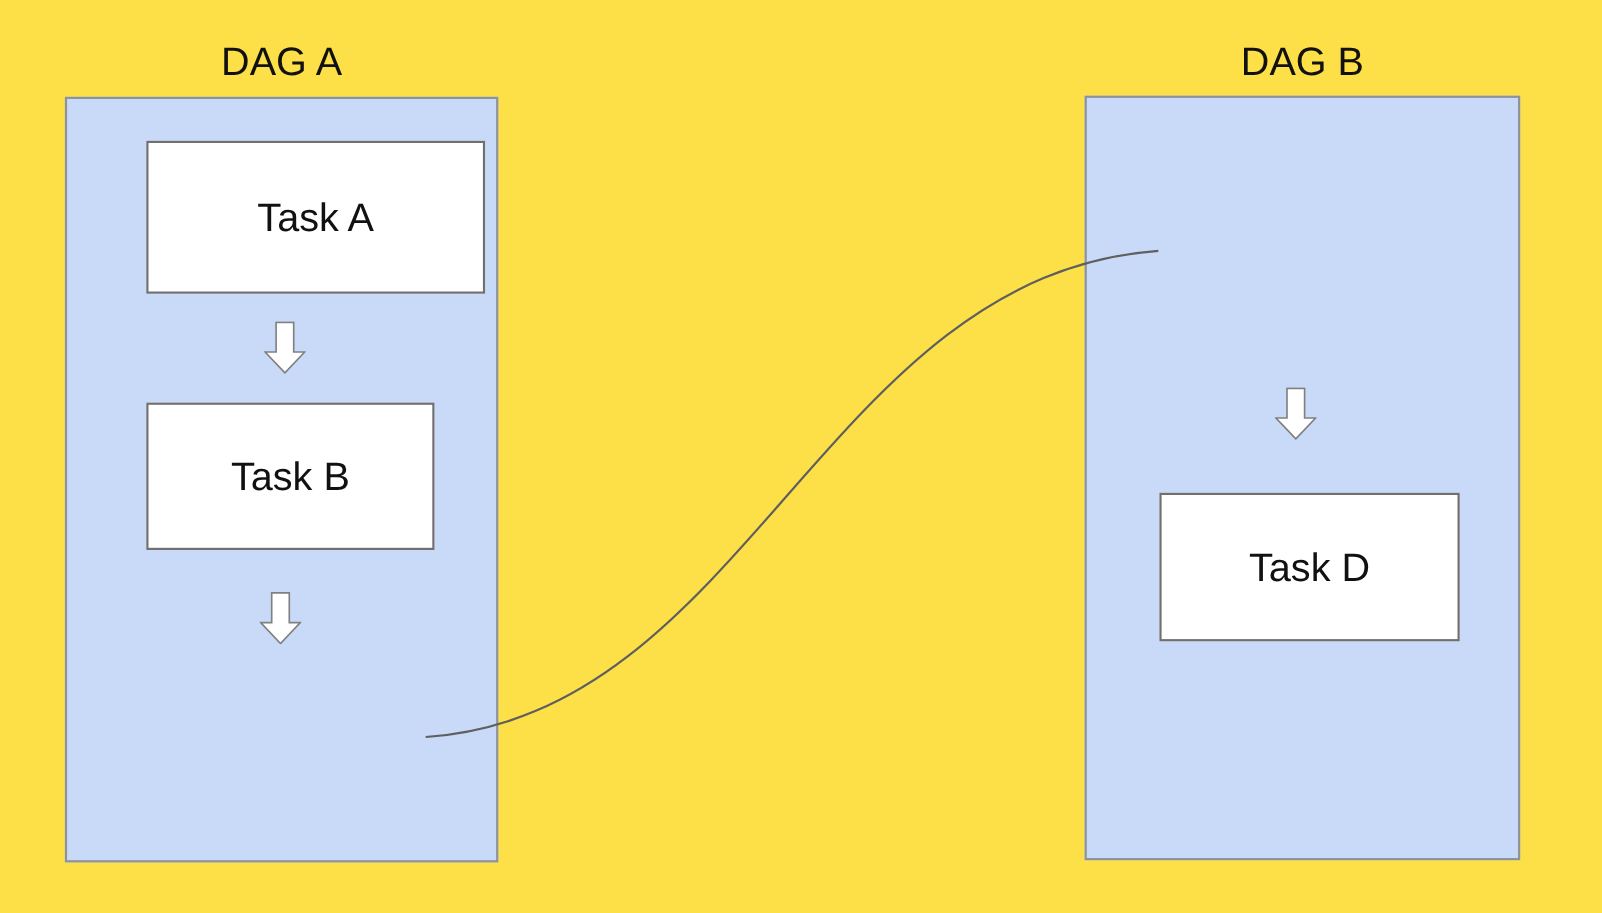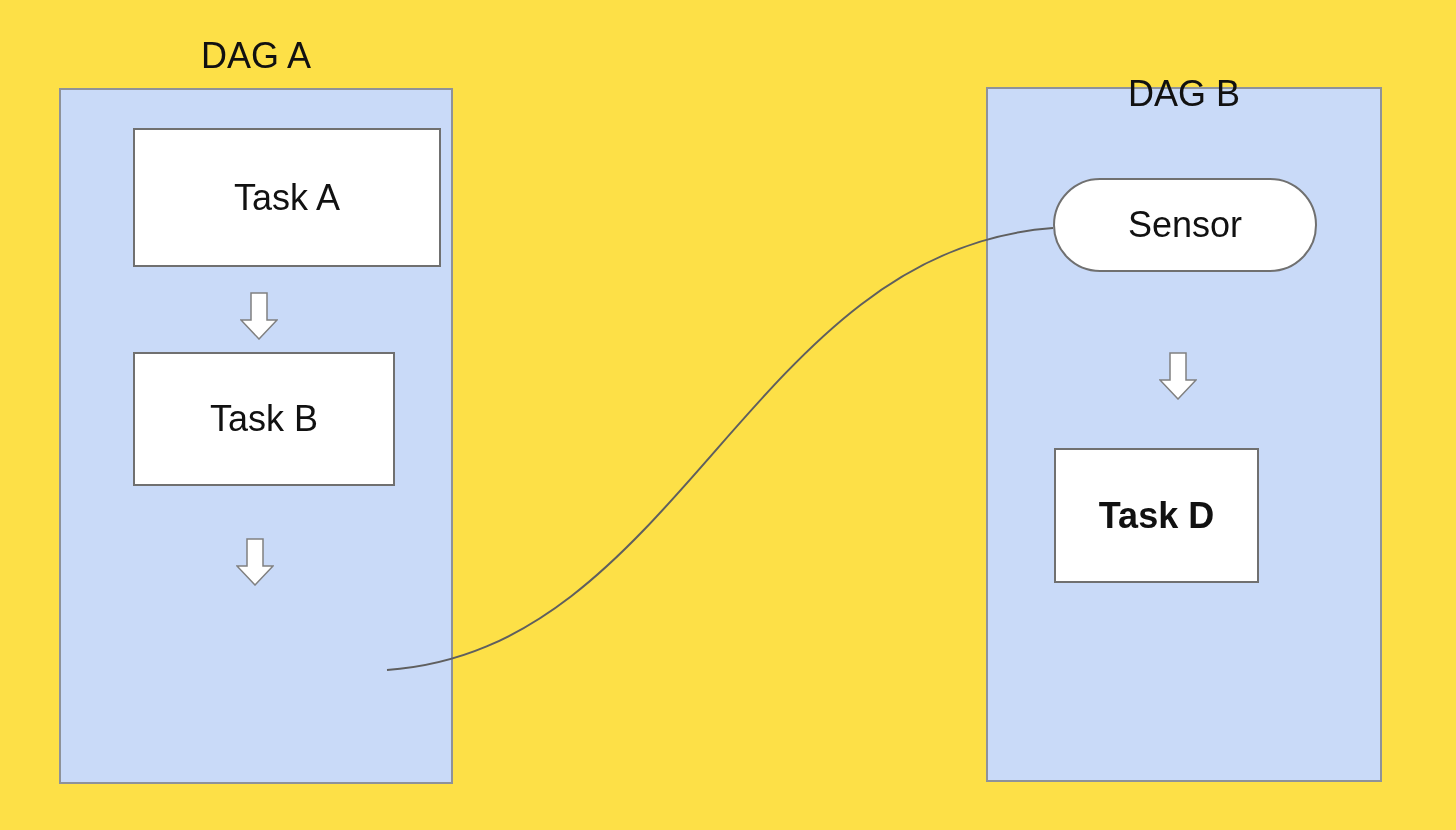--- a/index.html
+++ b/index.html
@@ -19,21 +19,21 @@
   .dag-title {
     position: absolute;
     font-size: 36px;
     line-height: 40px;
     text-align: center;
     color: #111111;
     z-index: 2;
     white-space: nowrap;
   }
   .dag-title.a { left: 59px;  top: 36px; width: 394px; }
-  .dag-title.b { left: 986px; top: 36px; width: 396px; margin-top: 38px; }
+  .dag-title.b { left: 986px; top: 36px; width: 396px; }
 
   .dag-container {
     position: absolute;
     background: #c9daf8;
     border: 2px solid #8e9299;
     box-sizing: border-box;
     z-index: 1;
   }
   .dag-container.a { left: 59px;  top: 88px; width: 394px; height: 696px; }
   .dag-container.b { left: 986px; top: 87px; width: 396px; height: 695px; }
@@ -45,24 +45,24 @@
     box-sizing: border-box;
     display: flex;
     align-items: center;
     justify-content: center;
     font-size: 36px;
     color: #111111;
     z-index: 2;
     white-space: nowrap;
   }
   .node.task-a { left: 133px;  top: 128px; width: 308px; height: 139px; }
-  .node.task-b { left: 133px;  top: 352px; width: 262px; height: 134px; }
+  .node.task-b { left: 133px;  top: 366px; width: 262px; height: 134px; }
   .node.task-c { left: 125px;  top: 602px; width: 262px; height: 135px; }
   .node.sensor { left: 1053px; top: 178px; width: 264px; height: 94px; border-radius: 47px; }
-  .node.task-d { left: 1054px; top: 448px; width: 205px; height: 135px; font-weight: bold; }
+  .node.task-d { left: 1054px; top: 448px; width: 273px; height: 135px; }
 
   .flow-arrow {
     position: absolute;
     width: 38px;
     height: 48px;
     z-index: 2;
   }
   .flow-arrow.a1 { left: 240px;  top: 292px; }
   .flow-arrow.a2 { left: 236px;  top: 538px; }
   .flow-arrow.b1 { left: 1159px; top: 352px; }
@@ -100,23 +100,20 @@
 
   <svg class="flow-arrow a2" viewBox="0 0 38 48">
     <polygon points="11,1 27,1 27,28 37,28 19,47 1,28 11,28" fill="#ffffff" stroke="#808080" stroke-width="1.5" stroke-linejoin="miter"></polygon>
   </svg>
 
 
   <div class="dag-title b">DAG B</div>
 
   <div class="dag-container b"></div>
 
-  <div class="node sensor">
-    <span>Sensor</span>
-  </div>
 
   <svg class="flow-arrow b1" viewBox="0 0 38 48">
     <polygon points="11,1 27,1 27,28 37,28 19,47 1,28 11,28" fill="#ffffff" stroke="#808080" stroke-width="1.5" stroke-linejoin="miter"></polygon>
   </svg>
 
   <div class="node task-d">
     <span>Task D</span>
   </div>
 
   <svg class="connector-layer" viewBox="0 0 1456 830">

